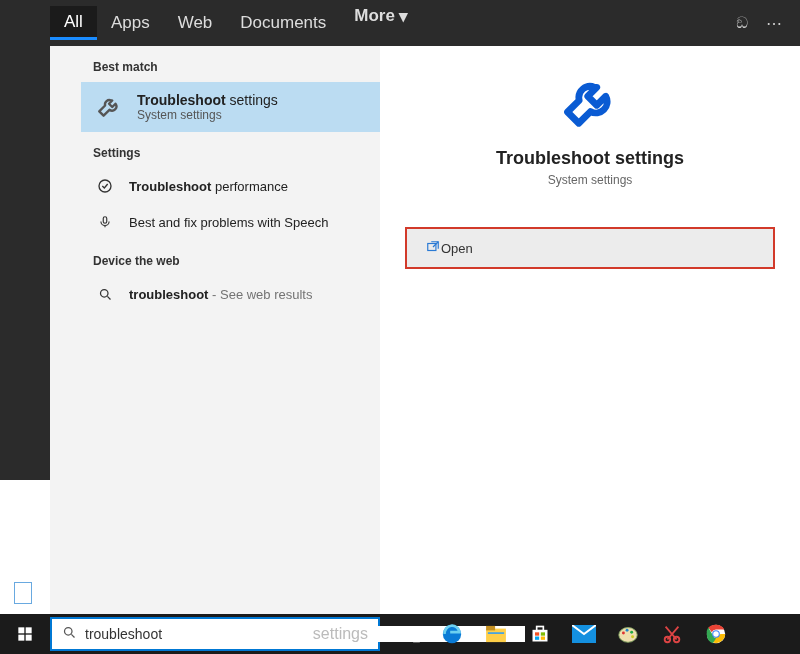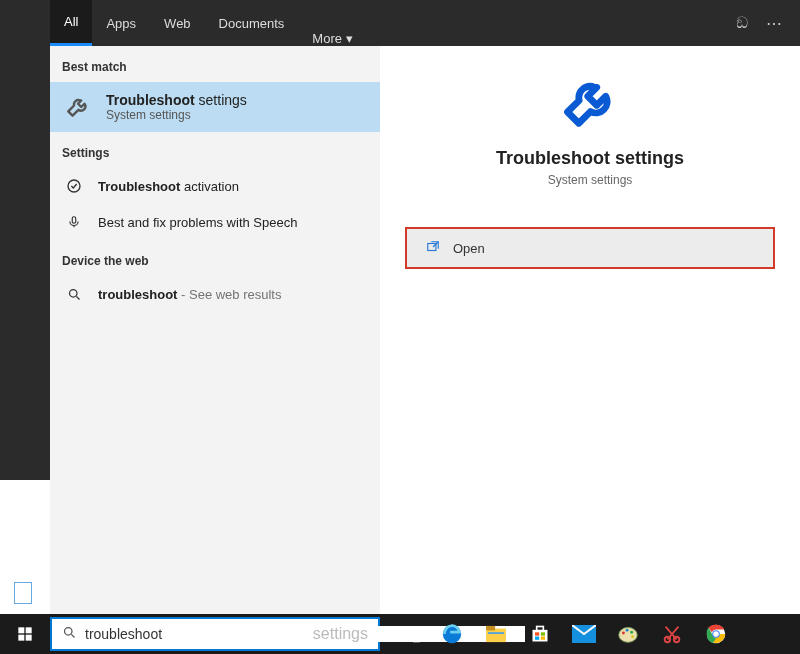--- a/index.html
+++ b/index.html
@@ -3,29 +3,29 @@
 <meta charset="utf-8">
 <style>
   * { box-sizing: border-box; margin: 0; padding: 0; font-family: "Segoe UI", Arial, sans-serif; }
   body { width: 800px; height: 654px; background: #e5e5e5; overflow: hidden; position: relative; }
 
   
   .tabs {
     position: absolute; left: 50px; top: 0; right: 0; height: 46px;
     background: #2b2b2b; display: flex; align-items: center; color: #ddd;
   }
-  .tab { padding: 0 14px; height: 46px; display:flex; align-items:center; font-size:13px; cursor:pointer; }
+  .tab { padding: 0 14px; height: 34px; display:flex; align-items:center; font-size:17px; cursor:pointer; }
   .tab.active { color:#fff; border-bottom: 3px solid #1a8cff; background:#1b1b1b; }
-  .tab-more { display:flex; align-items:flex-end; gap:4px; }
+  .tab-more { display:flex; align-items:flex-start; gap:4px;font-weight:bold; }
   .tab-icons { margin-left:auto; display:flex; gap:18px; padding-right:18px; color:#ccc; font-size:16px; }
 
   
   .panel {
     position: absolute; left: 50px; top: 46px; width: 388px; bottom: 40px;
-    background: #f3f3f3; border-right: 1px solid #ddd;
+    background: #f3f3f3; border-right: 1px solid #ddd; padding-left: 31px;
   }
   .section-hdr { font-size: 12px; font-weight: 600; color: #333; padding: 14px 12px 8px; }
   .match {
     display:flex; align-items:center; gap:14px; padding:10px 14px; background:#bbdcf2;
     cursor:pointer;
   }
   .match-icon { width:28px; height:28px; display:flex; align-items:center; justify-content:center; }
   .match-title { font-size:14px; color:#222; }
   .match-title b { font-weight:600; }
   .match-sub { font-size:12px; color:#555; }
@@ -38,21 +38,21 @@
   
   .detail {
     position:absolute; left: 380px; top:46px; right:0; bottom:40px; background:#fff;
     display:flex; flex-direction:column; align-items:center; padding-top:30px;
   }
   .big-icon { width:54px; height:54px; }
   .detail h2 { font-size:18px; font-weight:600; margin-top:14px; color:#222; }
   .detail-sub { font-size:12px; color:#666; margin-top:4px; }
   .open-row {
     margin-top:40px; width:370px; height:42px; background:#ececec;
-    display:flex; align-items:center; gap:12px; padding:0 18px; border:2px solid #d23a2a; color:#333;
+    display:flex; align-items:center; padding:0 18px; border:2px solid #d23a2a; color:#333;
     font-size:13px; cursor:pointer;
   }
   .open-row .oicon { color:#2a7ad4; font-size:14px; }
 
   
   .taskbar {
     position:absolute; left:0; right:0; bottom:0; height:40px; background:#1b1b1b;
     display:flex; align-items:center;
   }
   .start {
@@ -126,21 +126,21 @@
 
   <div class="section-hdr">Settings</div>
 
   <div class="row">
     <span class="row-icon">
       <svg width="16" height="16" viewBox="0 0 24 24" fill="none" stroke="#333" stroke-width="2">
           <circle cx="12" cy="12" r="9"></circle>
           <path d="M8 12l3 3 5-6"></path>
         </svg>
     </span>
-    <span><b>Troubleshoot</b><span> activation</span></span>
+    <span><b>Troubleshoot</b><span> performance</span></span>
     <span class="chev chv"></span>
   </div>
 
 
   <div class="row">
     <span class="row-icon">
       <svg width="14" height="16" viewBox="0 0 24 24" fill="none" stroke="#333" stroke-width="2">
           <rect x="9" y="3" width="6" height="11" rx="3"></rect>
           <path d="M5 11a7 7 0 0 0 14 0M12 18v3"></path>
         </svg>

